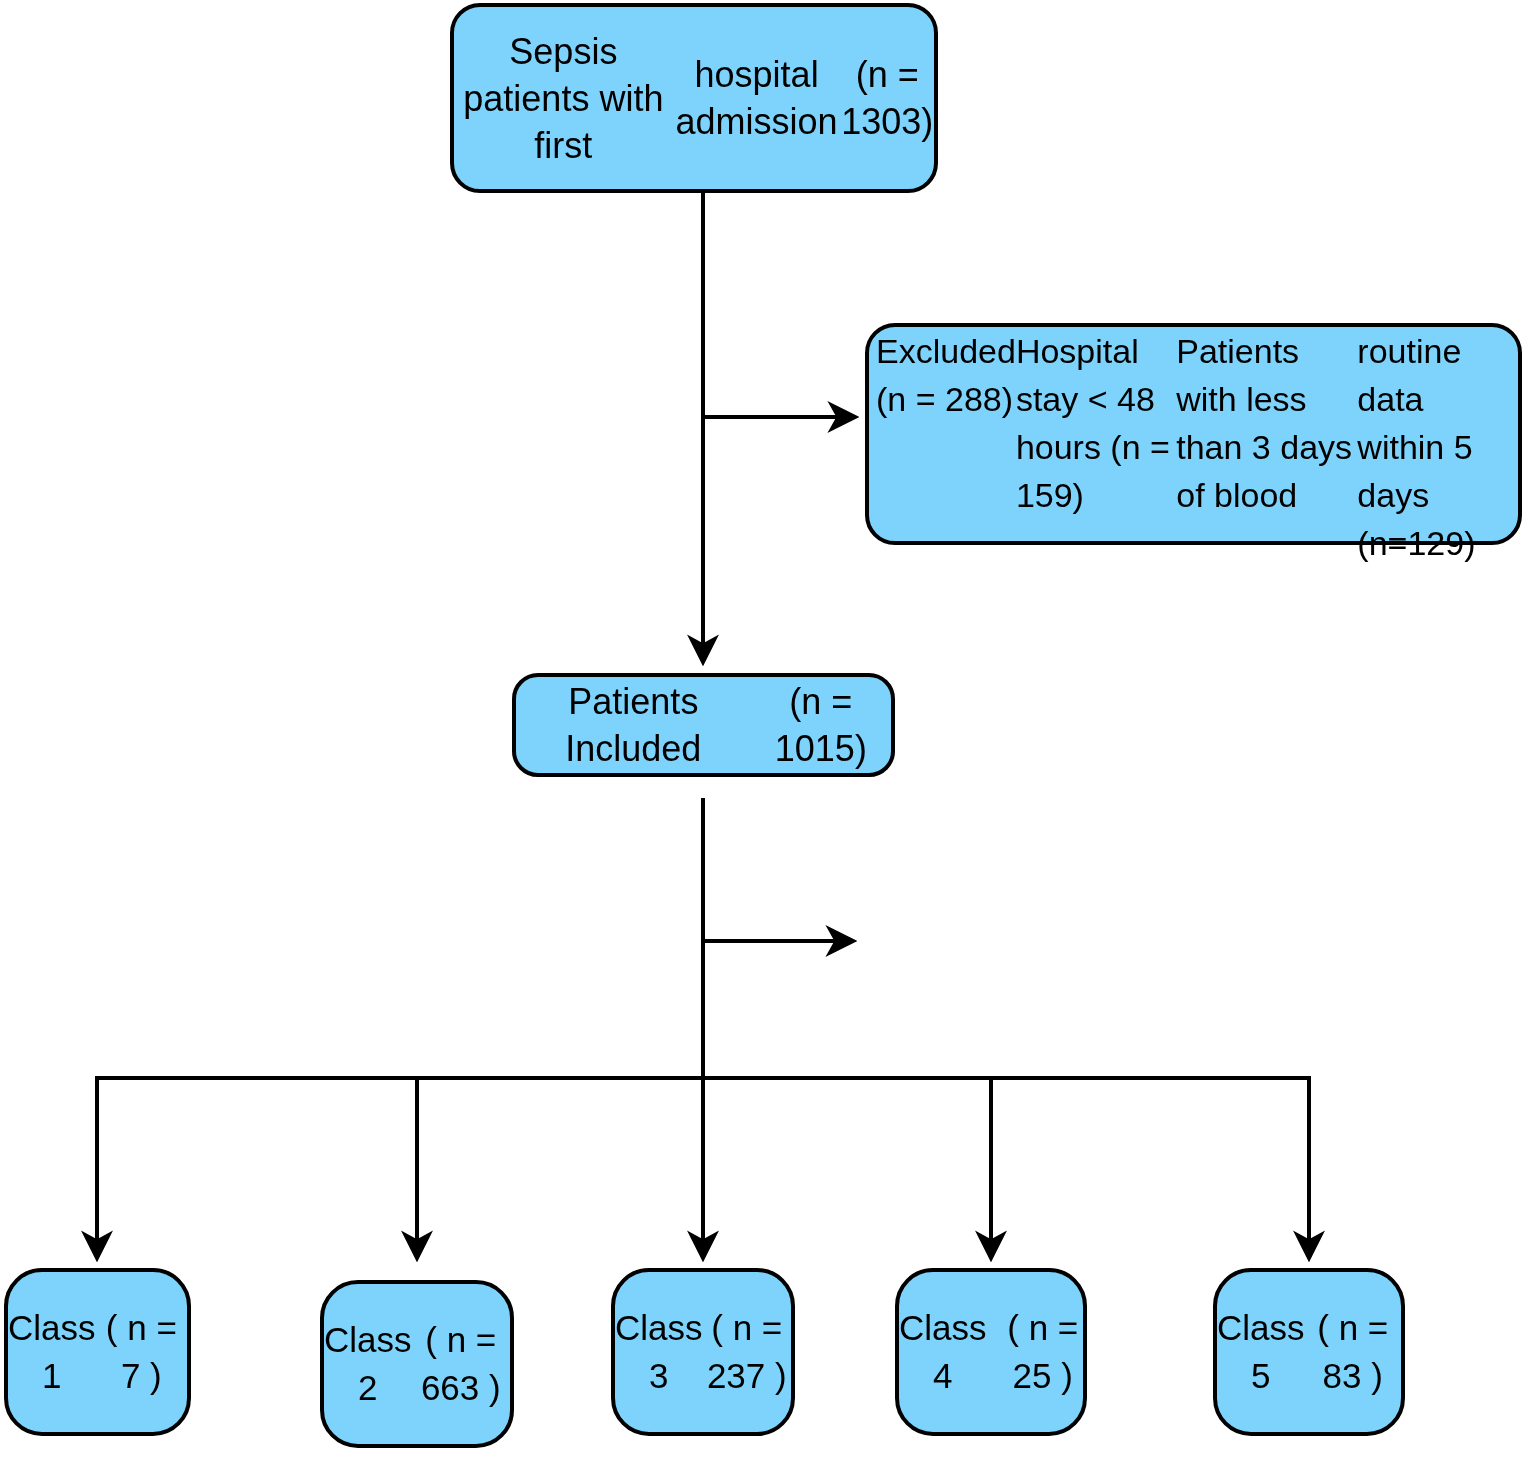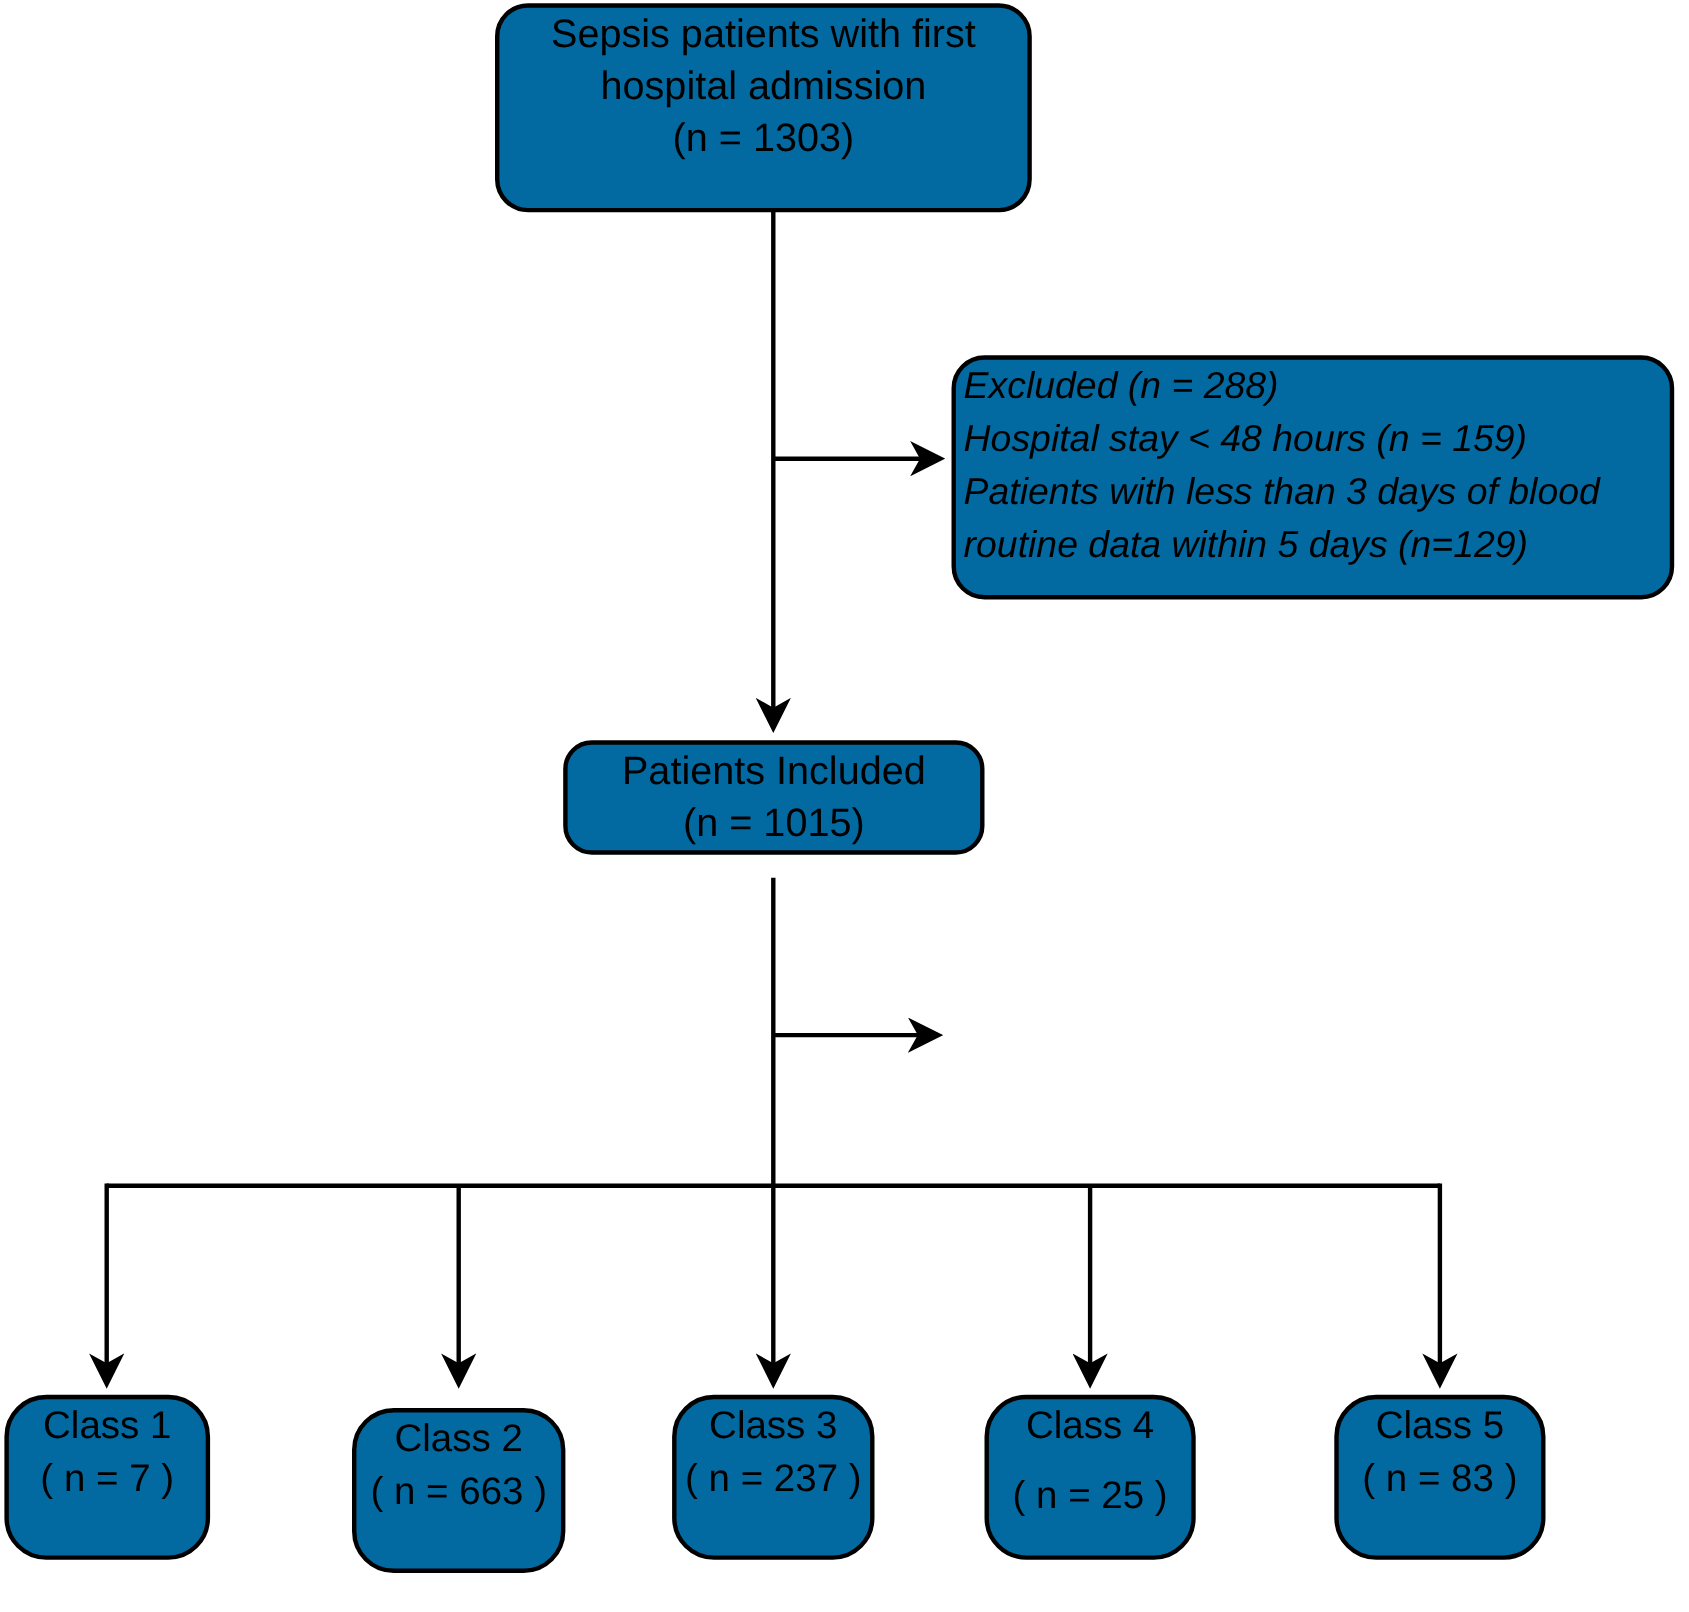--- a/index.html
+++ b/index.html
@@ -20,60 +20,60 @@
     position: absolute;
     left: 0;
     top: 0;
     width: 1535px;
     height: 1465px;
     pointer-events: none;
   }
   .box {
     position: absolute;
     box-sizing: border-box;
-    background: #0369a1;
+    background: #7dd3fc;
     border: 4px solid #000000;
     display: flex;
-    flex-direction: column;
-    justify-content: flex-start;
+    flex-direction: row;
+    justify-content: center;
     align-items: center;
     text-align: center;
   }
   .box .line { display: block; }
 
   .box-source {
     left: 450px; top: 3px;
     width: 488px; height: 190px;
     border-radius: 30px;
     font-size: 36px; line-height: 47px;
   }
   .box-excluded {
     left: 865px; top: 323px;
     width: 657px; height: 222px;
     border-radius: 30px;
     align-items: flex-start;
     text-align: left;
     padding-left: 7px;
-    font-size: 34px; line-height: 48px; font-style: italic;
+    font-size: 34px; line-height: 48px;
   }
   .box-included {
     left: 512px; top: 673px;
     width: 383px; height: 104px;
     border-radius: 26px;
     font-size: 36px; line-height: 47px;
   }
   .box-method {
     left: 863px; top: 895px;
     width: 574px; height: 96px;
     border-radius: 22px;
     font-size: 34px; line-height: 40px;
   }
   .box-class {
     top: 1268px;
-    height: 150px;
+    height: 168px;
     border-radius: 38px;
     font-size: 35px; line-height: 48px;
   }
   .box-class-1 { left: 4px;    width: 187px; }
   .box-class-2 { left: 320px;  width: 194px; margin-top: 12px; }
   .box-class-3 { left: 611px;  width: 184px; }
   .box-class-4 { left: 895px;  width: 192px; gap: 16px; }
   .box-class-5 { left: 1213px; width: 192px; }
 </style>
 </head>

